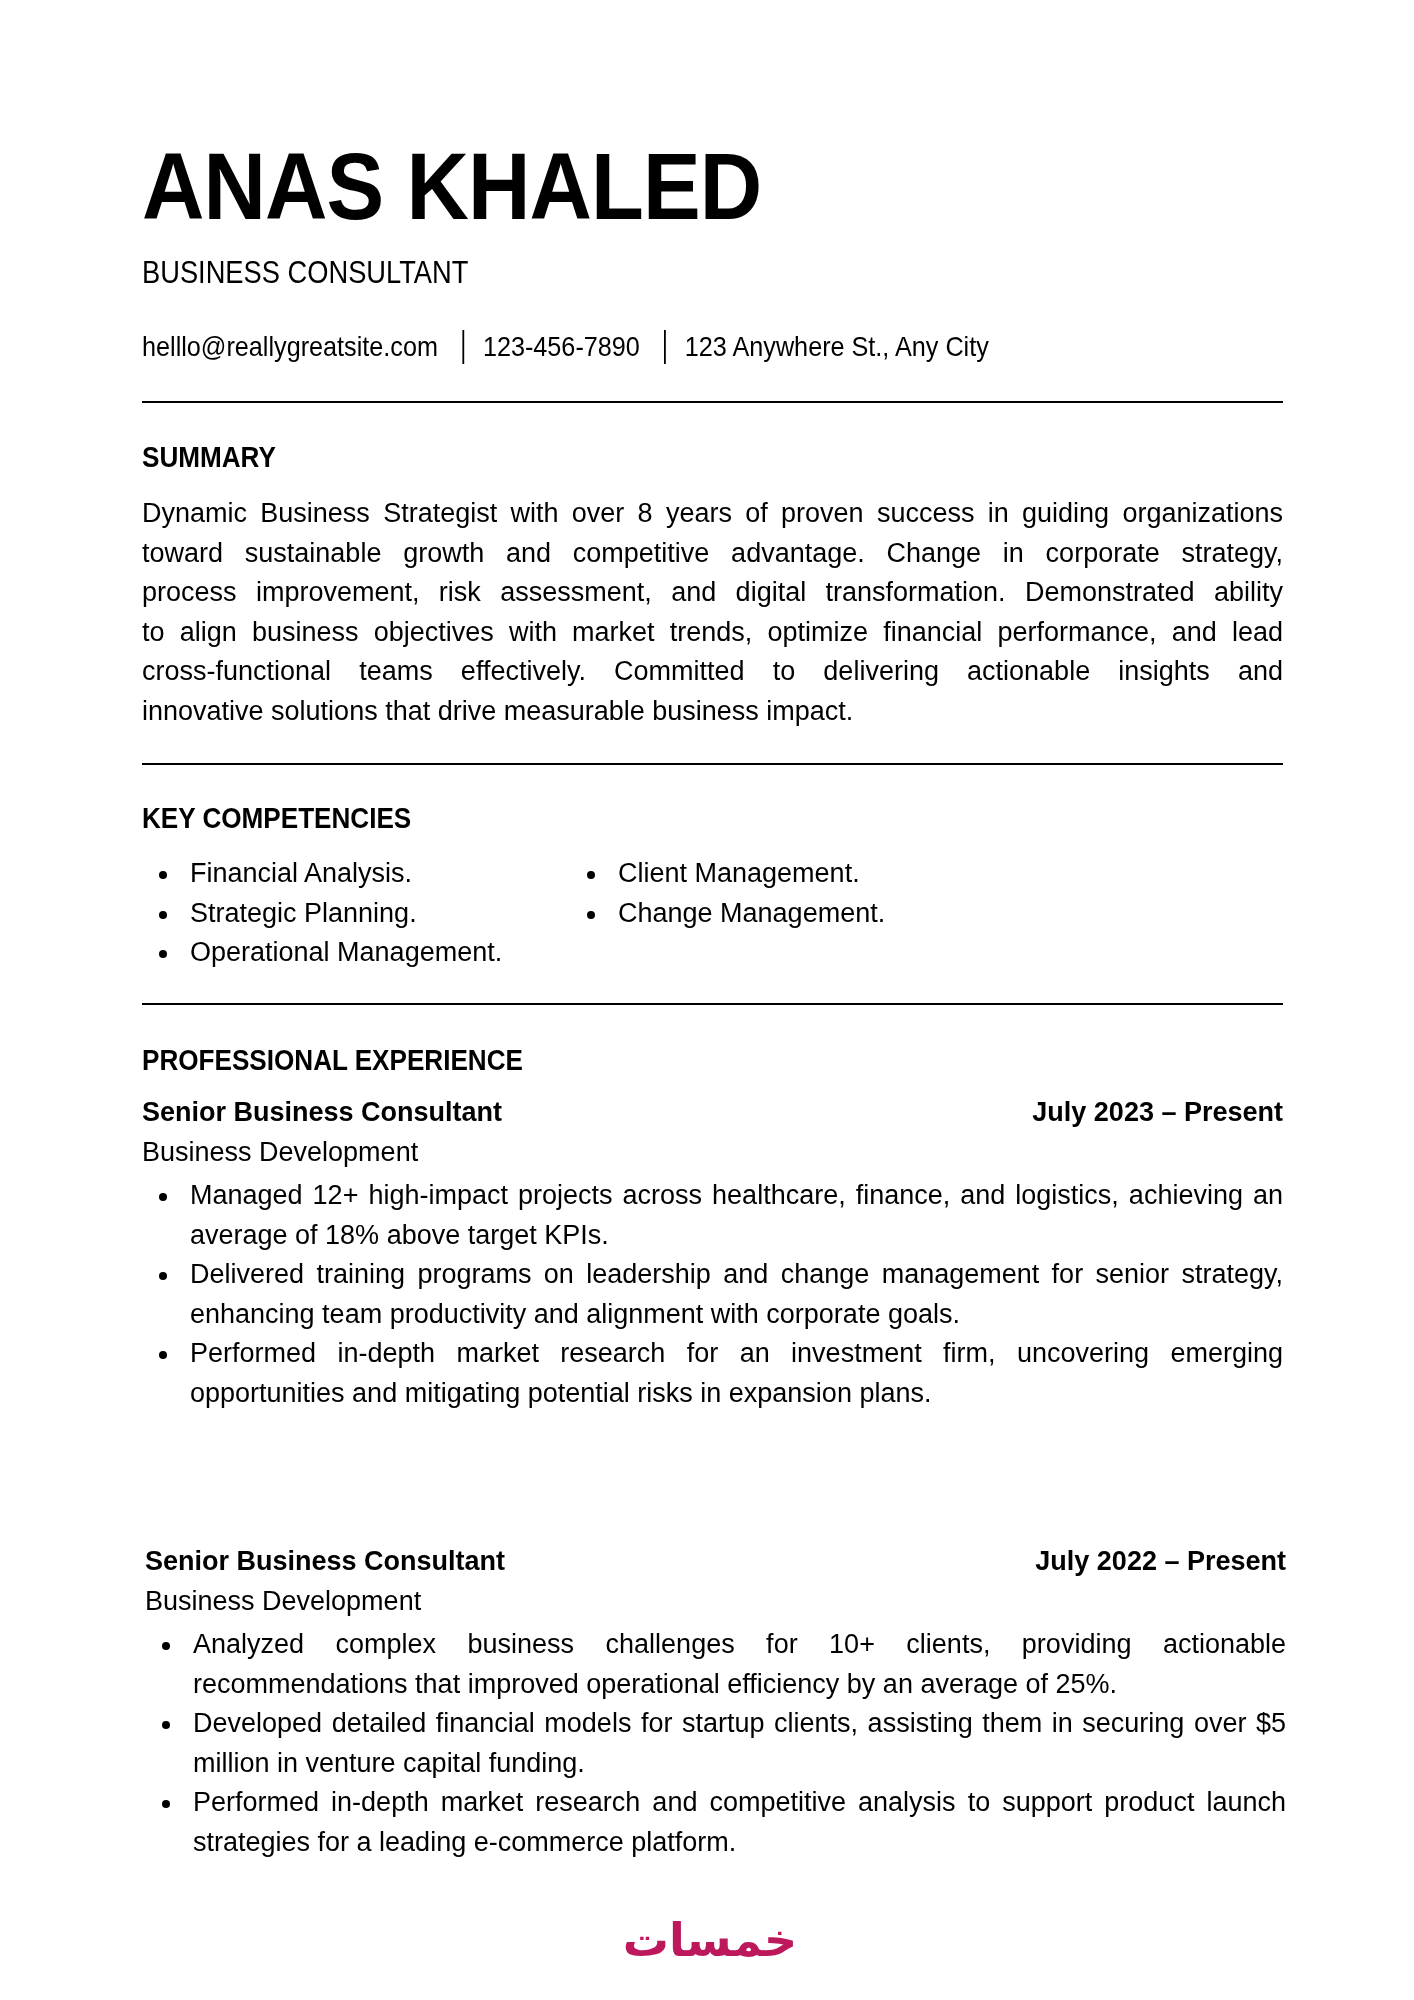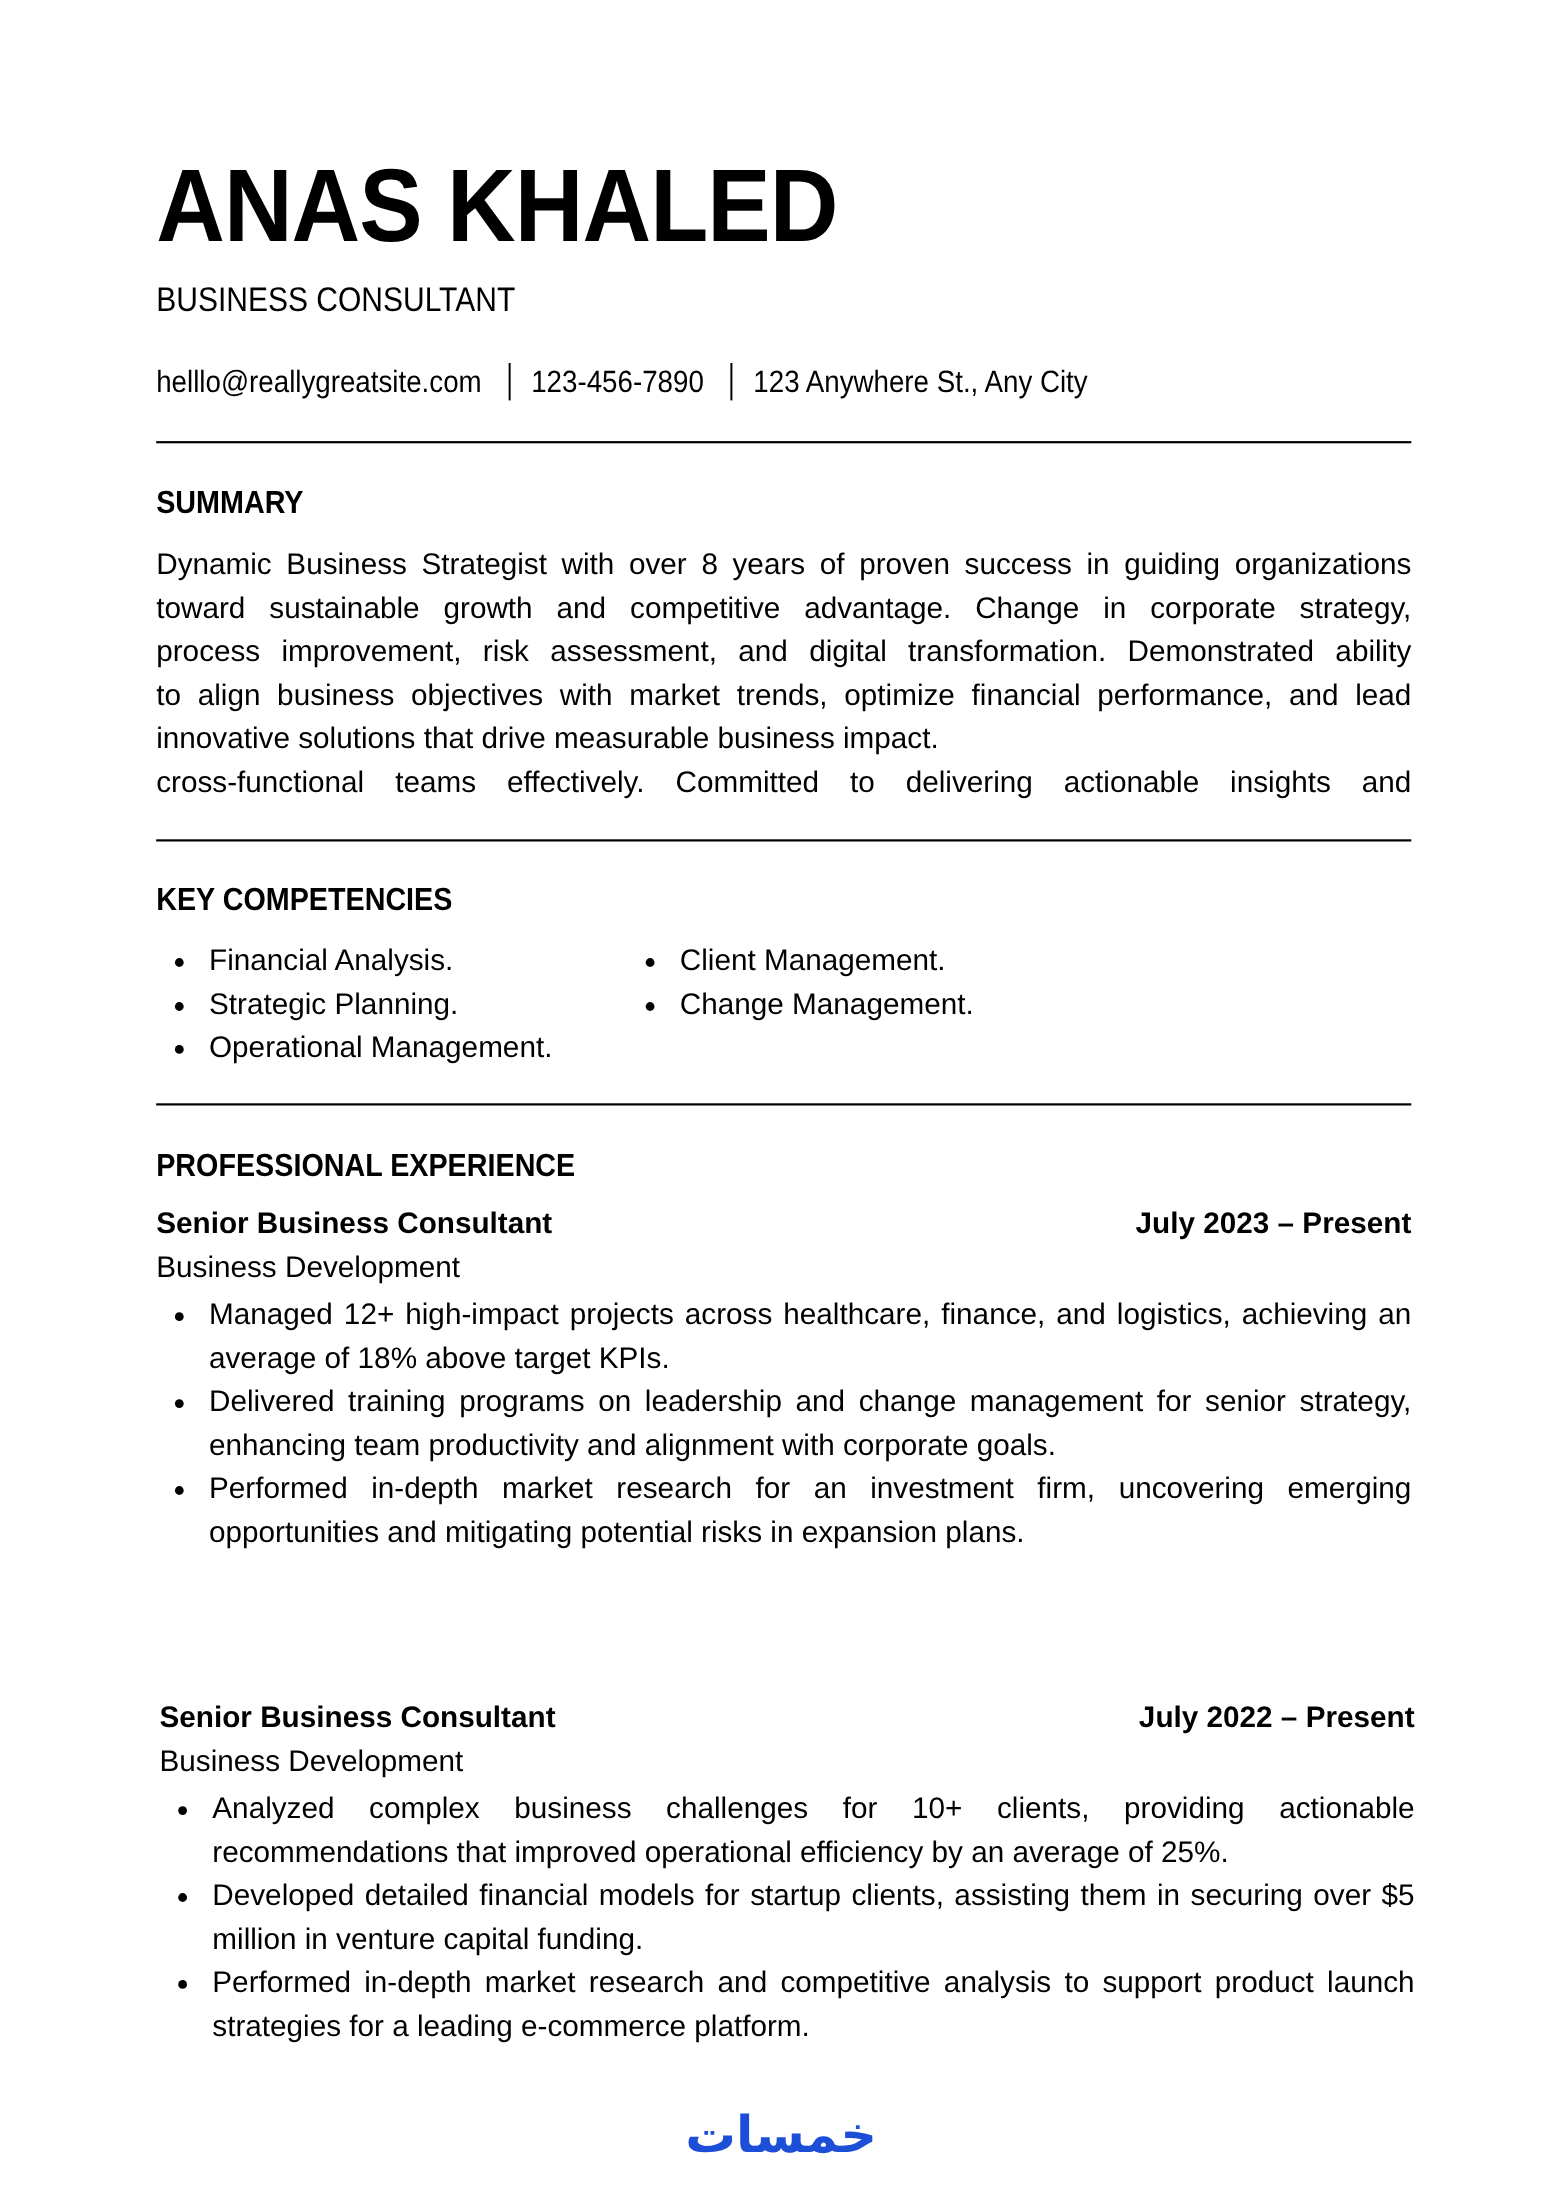--- a/index.html
+++ b/index.html
@@ -166,21 +166,21 @@
     }
     .watermark {
       position: absolute;
       left: 620px;
       top: 1915px;
       width: 180px;
       height: 50px;
       font-family: "DejaVu Sans", sans-serif;
       font-size: 46px;
       font-weight: bold;
-      color: #1d4ed8;
+      color: #be185d;
       line-height: 50px;
       text-align: center;
       direction: rtl;
     }
   </style>
 </head>
 <body>
 
 <div class="page">
 
@@ -196,22 +196,22 @@
   </div>
 
   <div class="rule" style="top:401px;"></div>
 
   <div class="section-title" style="top:443px;">SUMMARY</div>
   <div class="summary">
     <span class="line" style="white-space: normal; height: 39.5px;">Dynamic Business Strategist with over 8 years of proven success in guiding organizations</span>
     <span class="line" style="white-space: normal; height: 39.5px;">toward sustainable growth and competitive advantage. Change in corporate strategy,</span>
     <span class="line" style="white-space: normal; height: 39.5px;">process improvement, risk assessment, and digital transformation. Demonstrated ability</span>
     <span class="line" style="white-space: normal; height: 39.5px;">to align business objectives with market trends, optimize financial performance, and lead</span>
+    <span class="line" style="white-space: normal; height: 39.5px;">cross-functional teams effectively. Committed to delivering actionable insights and</span>
     <span class="line last">innovative solutions that drive measurable business impact.</span>
-    <span class="line" style="white-space: normal; height: 39.5px;">cross-functional teams effectively. Committed to delivering actionable insights and</span>
   </div>
 
   <div class="rule" style="top:763px;"></div>
 
   <div class="section-title" style="top:804px;">KEY COMPETENCIES</div>
   <ul class="comp-col" style="left:0;">
     <li>Financial Analysis.</li>
     <li>Strategic Planning.</li>
     <li>Operational Management.</li>
   </ul>

